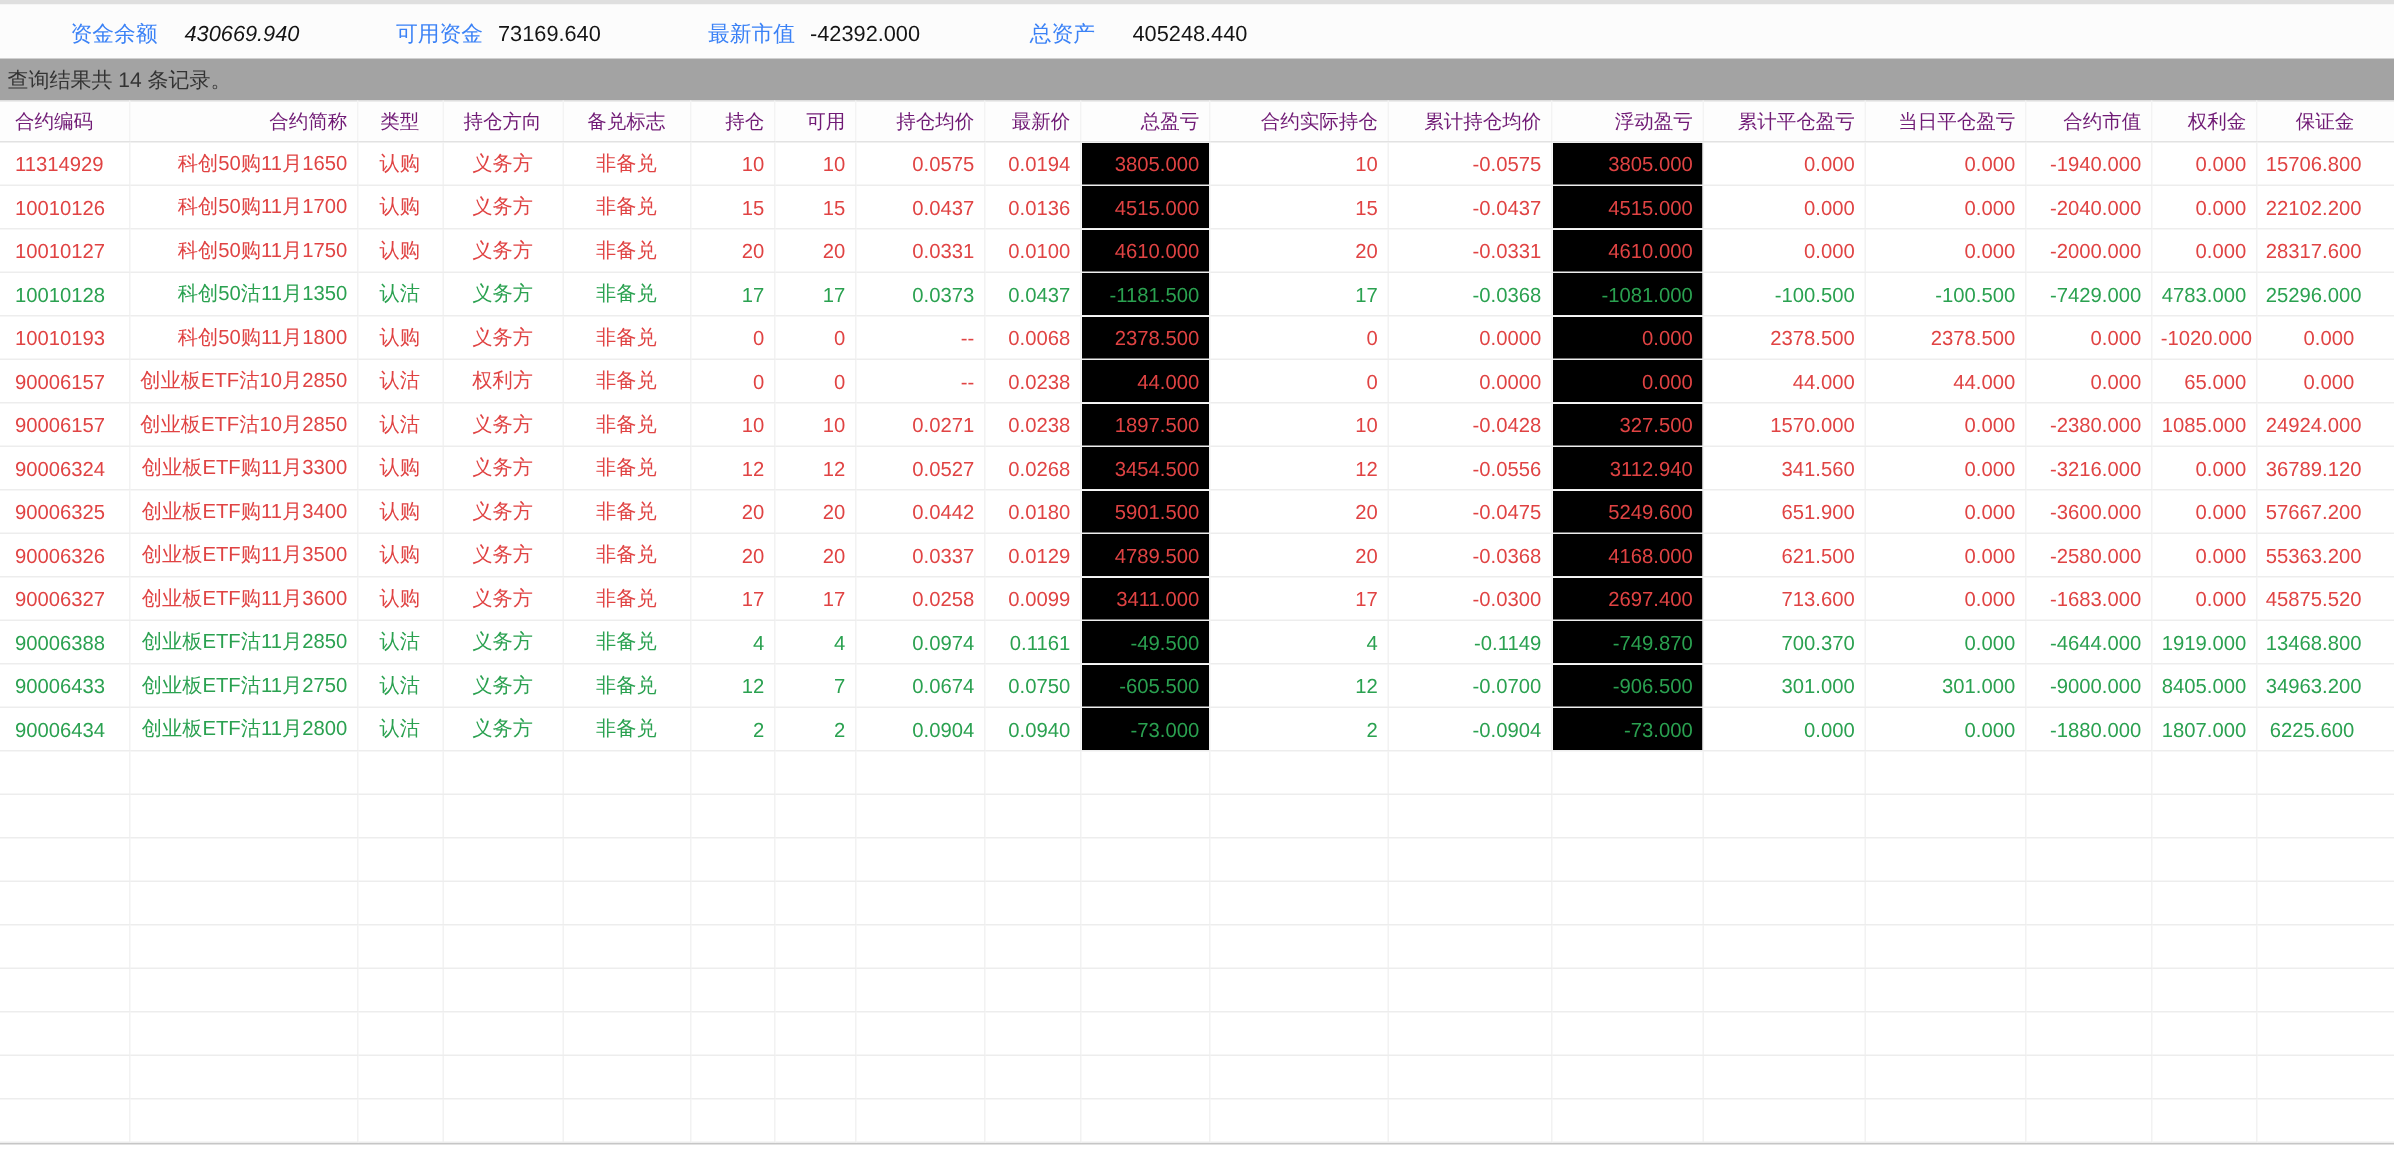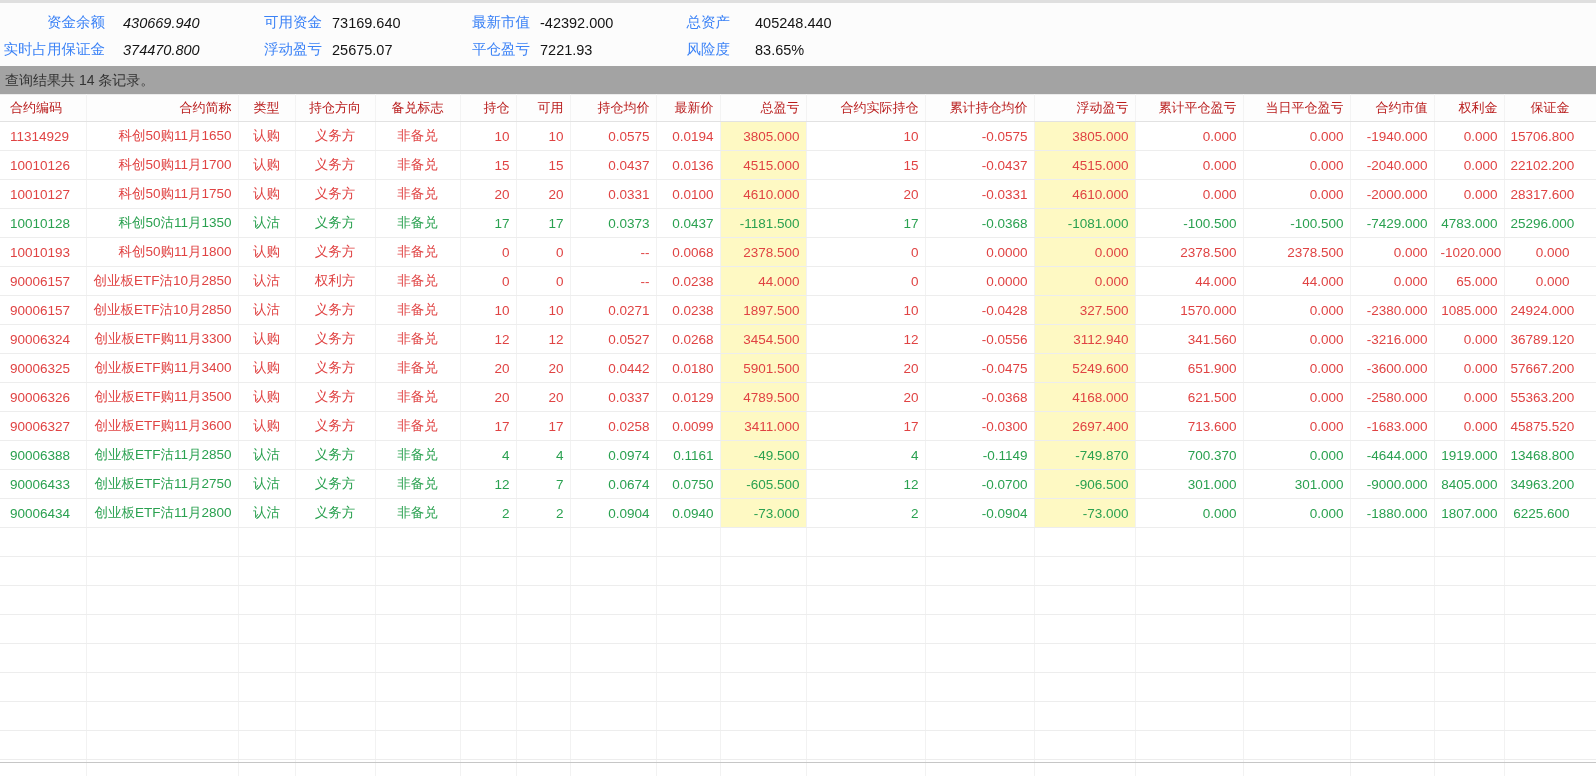--- a/index.html
+++ b/index.html
@@ -15,32 +15,32 @@
   .slabel { text-align:right; color:#3b82f6; white-space:nowrap; }
   .sval   { text-align:left;  color:#141414; white-space:nowrap; }
   .l1 { width:105px; } .v1 { width:143px; padding-left:18px;font-style:italic; }
   .l2 { width:74px;text-align:right;  } .v2 { width:140px; padding-left:10px; }
   .l3 { width:68px;  } .v3 { width:150px; padding-left:10px; }
   .l4 { width:50px;  } .v4 { padding-left:25px; }
   .result-line { height:28px; line-height:28px; padding-left:5px; font-size:14px; color:#333; background:#a3a3a3; }
 
   table { border-collapse:collapse; table-layout:fixed; width:1596px; }
   th {
-    font-weight:normal; color:#b91c1c; font-size:13px; height:27px;
+    font-weight:normal; color:#701a75; font-size:13px; height:27px;
     padding:0 6px; white-space:nowrap; overflow:hidden;
     background:#fdfdfd; border-top:1px solid #ececec; border-bottom:1px solid #e2e2e2;
     border-right:1px solid #f3f3f3;
   }
   td {
     height:29px; padding:0 6px; font-size:13.5px; white-space:nowrap; overflow:hidden;
     border-bottom:1px solid #ededed; border-right:1px solid #f2f2f2; background:#fff;
   }
   tr.tone-red  td { color:#e04343; }
   tr.tone-green td { color:#2aa150; }
-  td.hl { background:#fef9c3; }
+  td.hl { background:#000000; }
   tr.empty-row td { background:#fff; }
   .align-left { text-align:left; } .align-center { text-align:center; } .align-right { text-align:right; }
   th:first-child, td:first-child { padding-left:10px; }
   th:last-child, td:last-child { padding-right:26px; }
   .bottom-line { position:absolute; left:0; top:762px; width:1596px; height:1px; background:#c6c6c6; }
 </style>
 </head>
 <body>
 
 <div class="top-strip"></div>
@@ -48,30 +48,20 @@
 <div class="summary">
   <div class="srow">
     <span class="slabel l1">资金余额</span>
     <span class="sval v1">430669.940</span>
     <span class="slabel l2">可用资金</span>
     <span class="sval v2">73169.640</span>
     <span class="slabel l3">最新市值</span>
     <span class="sval v3">-42392.000</span>
     <span class="slabel l4">总资产</span>
     <span class="sval v4">405248.440</span>
-  </div>
-  <div class="srow">
-    <span class="slabel l1">实时占用保证金</span>
-    <span class="sval v1">374470.800</span>
-    <span class="slabel l2">浮动盈亏</span>
-    <span class="sval v2">25675.07</span>
-    <span class="slabel l3">平仓盈亏</span>
-    <span class="sval v3">7221.93</span>
-    <span class="slabel l4">风险度</span>
-    <span class="sval v4">83.65%</span>
   </div>
 </div>
 
 <div class="result-line">查询结果共 14 条记录。</div>
 
 <table>
     <colgroup>
       <col style="width: 86px;">
       <col style="width: 152px;">
       <col style="width: 57px;">

